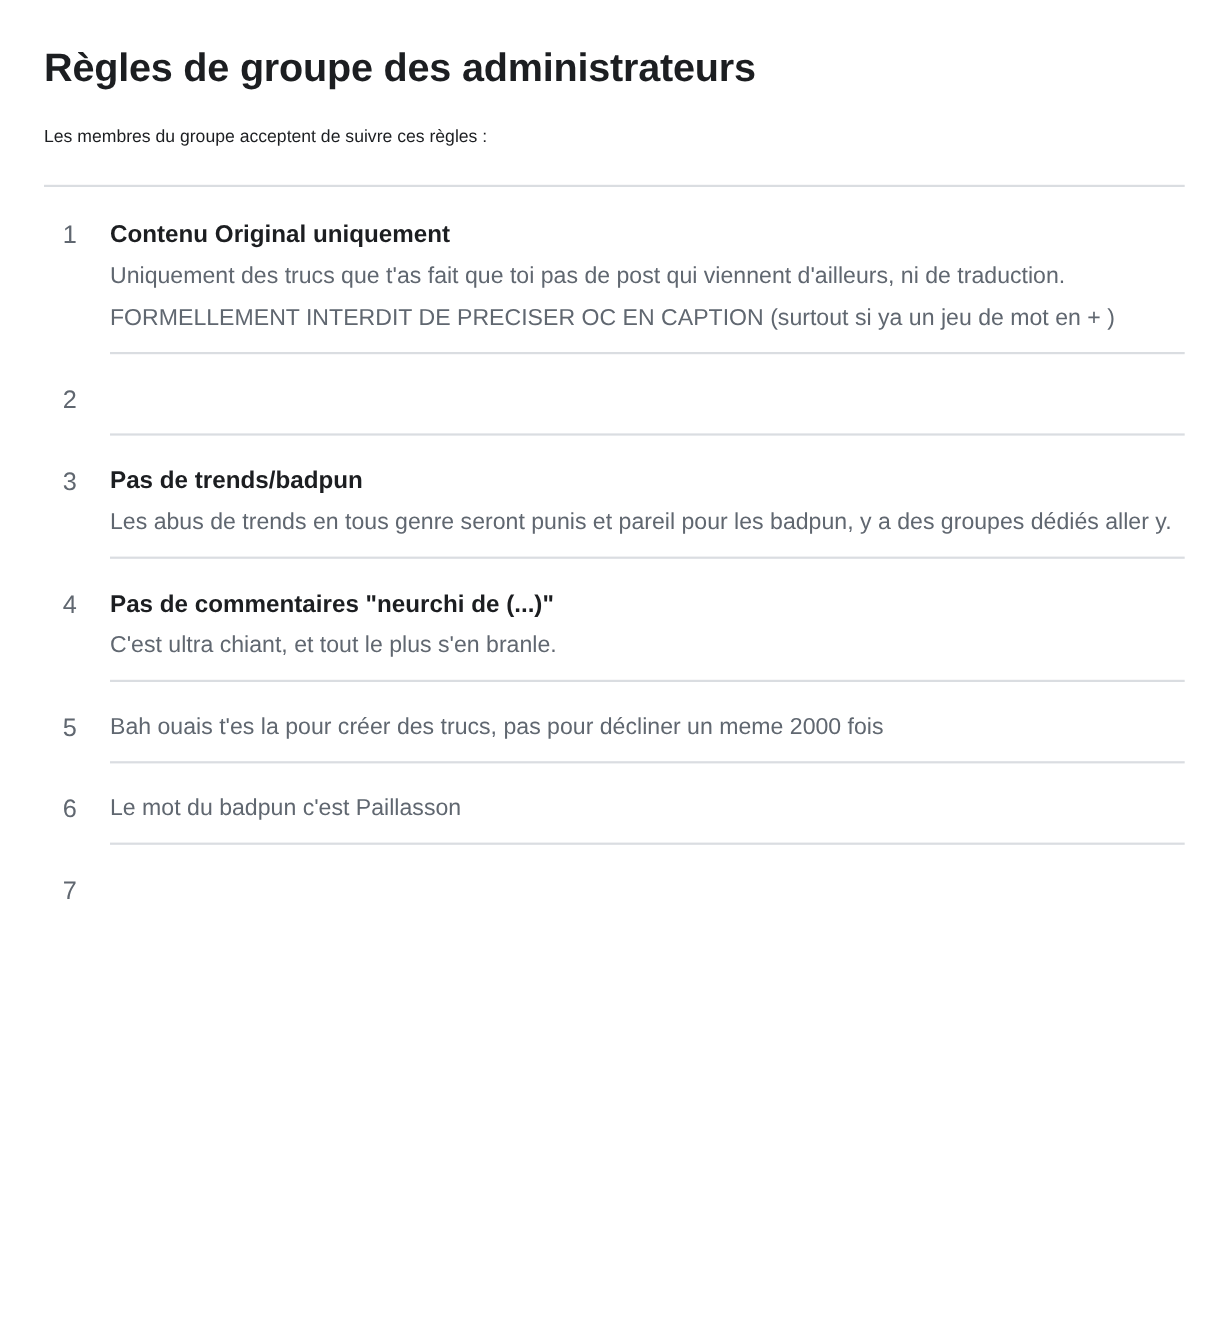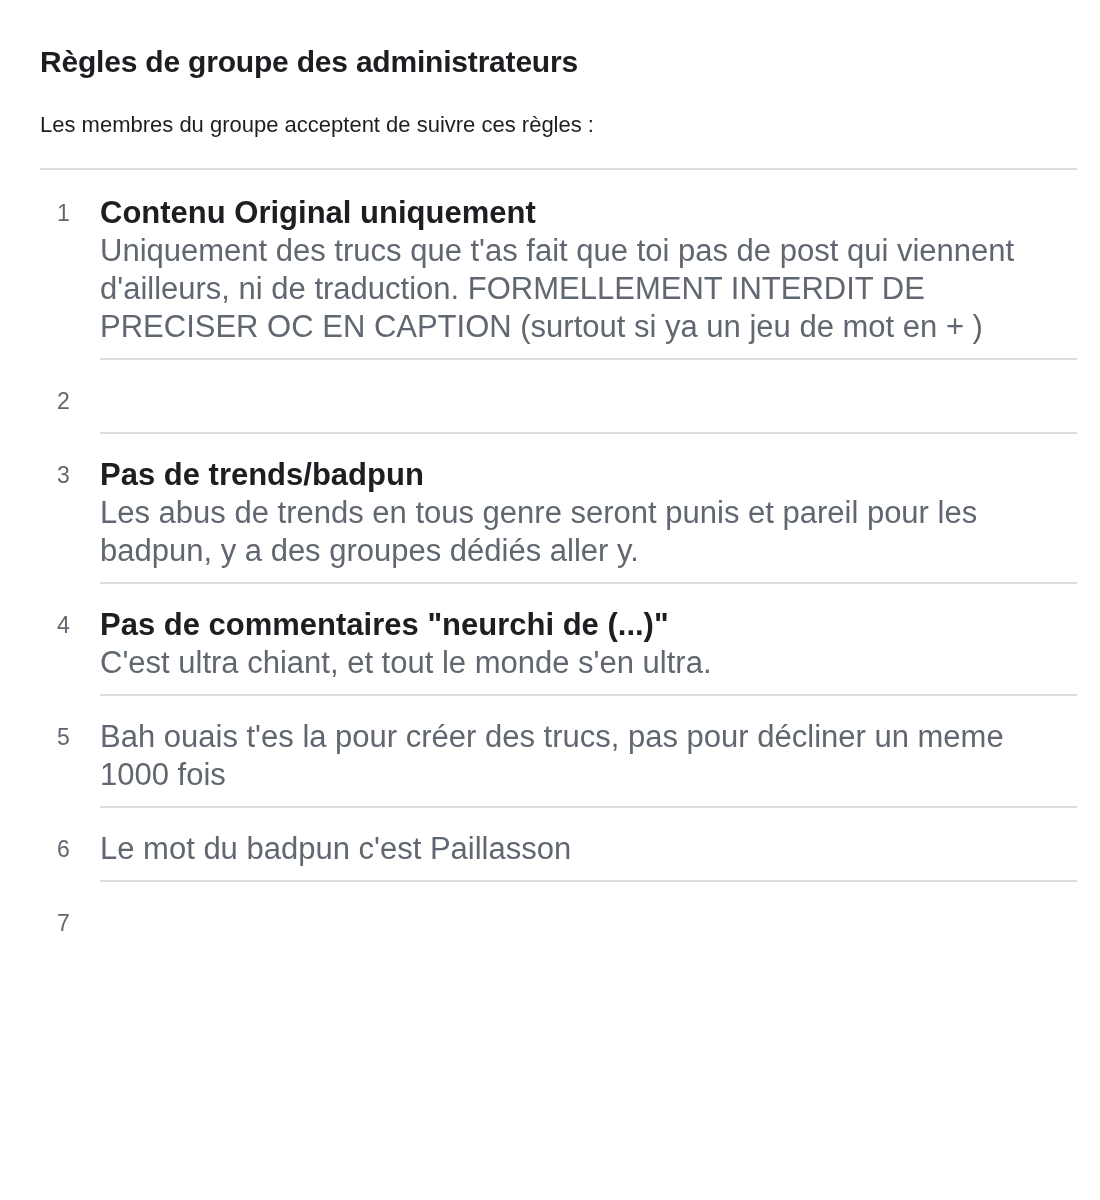--- a/index.html
+++ b/index.html
@@ -13,29 +13,29 @@
     height: 1200px;
     font-family: "Liberation Sans", sans-serif;
     color: var(--primary-text, #1c1e21);
     overflow: hidden;
   }
   .page {
     padding: 44px 23px 0 40px;
   }
   .page-title {
     margin: 0;
-    font-size: 30px;
+    font-size: 36px;
     line-height: 36px;
     font-weight: 700;
     letter-spacing: -0.2px;
     color: var(--primary-text, #1c1e21);
   }
   .page-subtitle {
     margin: 26px 0 0 0;
-    font-size: 22px;
+    font-size: 16px;
     line-height: 38px;
     font-weight: 400;
     color: var(--primary-text, #1c1e21);
   }
   .top-divider {
     margin-top: 24px;
     height: 2px;
     background: var(--divider, #dadde1);
   }
   ol.rules-list {
@@ -64,27 +64,27 @@
     font-size: 23px;
     line-height: 38px;
     font-weight: 400;
     color: var(--secondary-text, #606770);
   }
   .rule-body {
     flex: 1 1 auto;
     min-width: 0;
   }
   .rule-title {
-    font-size: 31px;
+    font-size: 22px;
     line-height: 38px;
     font-weight: 600;
     color: var(--primary-text, #1c1e21);
   }
   .rule-description {
-    font-size: 31px;
+    font-size: 21px;
     line-height: 38px;
     font-weight: 400;
     color: var(--secondary-text, #606770);
   }
 </style>
 </head>
 <body style="background: rgb(255, 255, 255);">
 
 <div class="page">
   <h1 class="page-title">Règles de groupe des administrateurs</h1>
@@ -108,28 +108,28 @@
     <div class="rule-body">
       <div class="rule-title">Pas de trends/badpun</div>
       <div class="rule-description">Les abus de trends en tous genre seront punis et pareil pour les badpun, y a des groupes dédiés aller y.</div>
     </div>
   </li>
 
   <li class="rule">
     <span class="rule-number">4</span>
     <div class="rule-body">
       <div class="rule-title">Pas de commentaires "neurchi de (...)"</div>
-      <div class="rule-description">C'est ultra chiant, et tout le monde s'en ultra.</div>
+      <div class="rule-description">C'est ultra chiant, et tout le plus s'en branle.</div>
     </div>
   </li>
 
   <li class="rule">
     <span class="rule-number">5</span>
     <div class="rule-body">
-      <div class="rule-description">Bah ouais t'es la pour créer des trucs, pas pour décliner un meme 1000 fois</div>
+      <div class="rule-description">Bah ouais t'es la pour créer des trucs, pas pour décliner un meme 2000 fois</div>
     </div>
   </li>
 
   <li class="rule">
     <span class="rule-number">6</span>
     <div class="rule-body">
       <div class="rule-description">Le mot du badpun c'est Paillasson</div>
     </div>
   </li>
 

